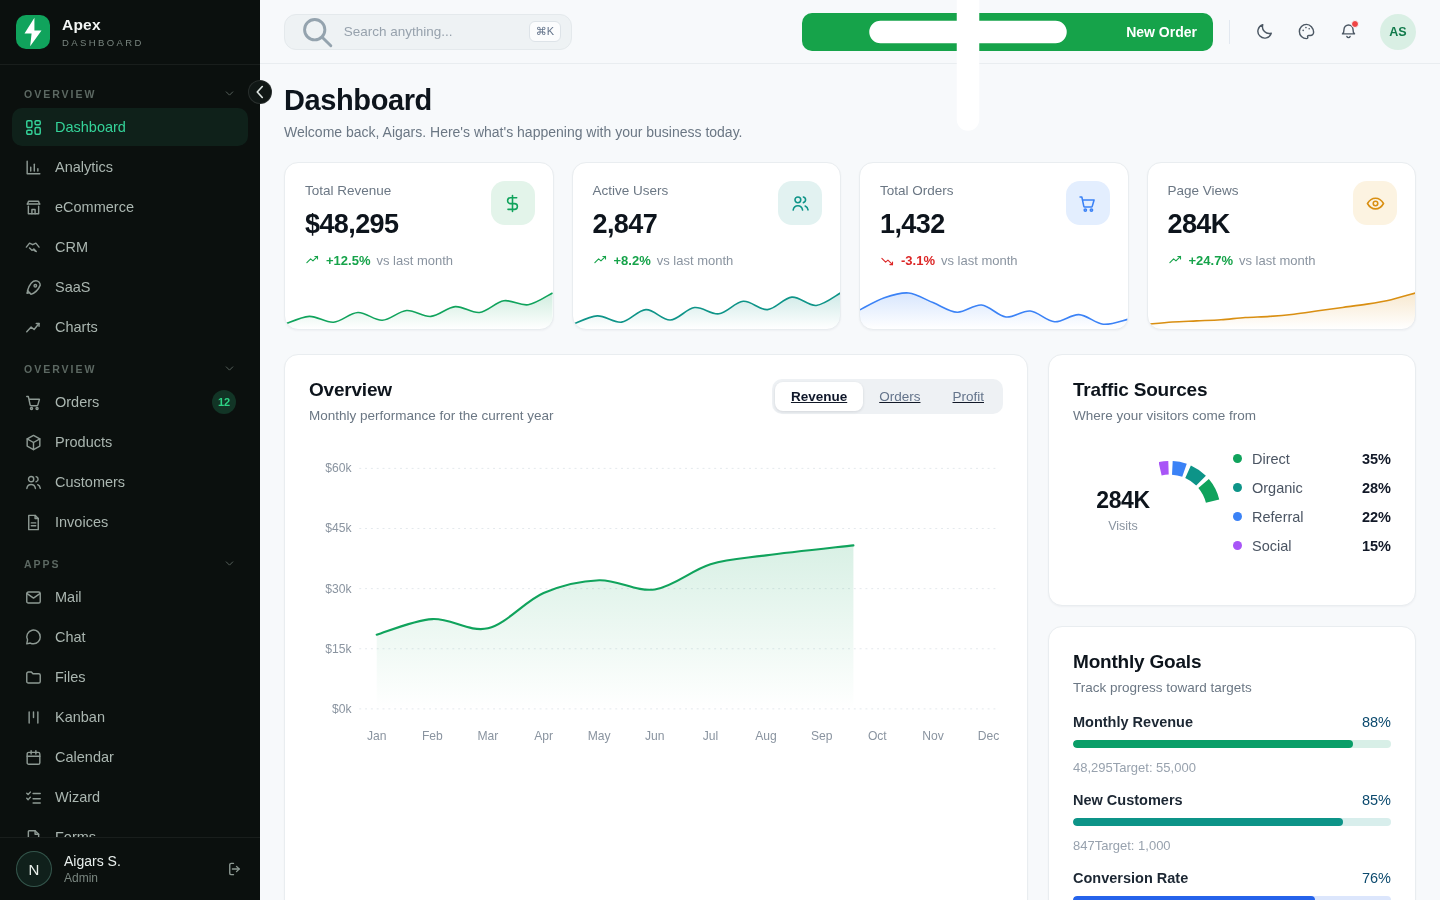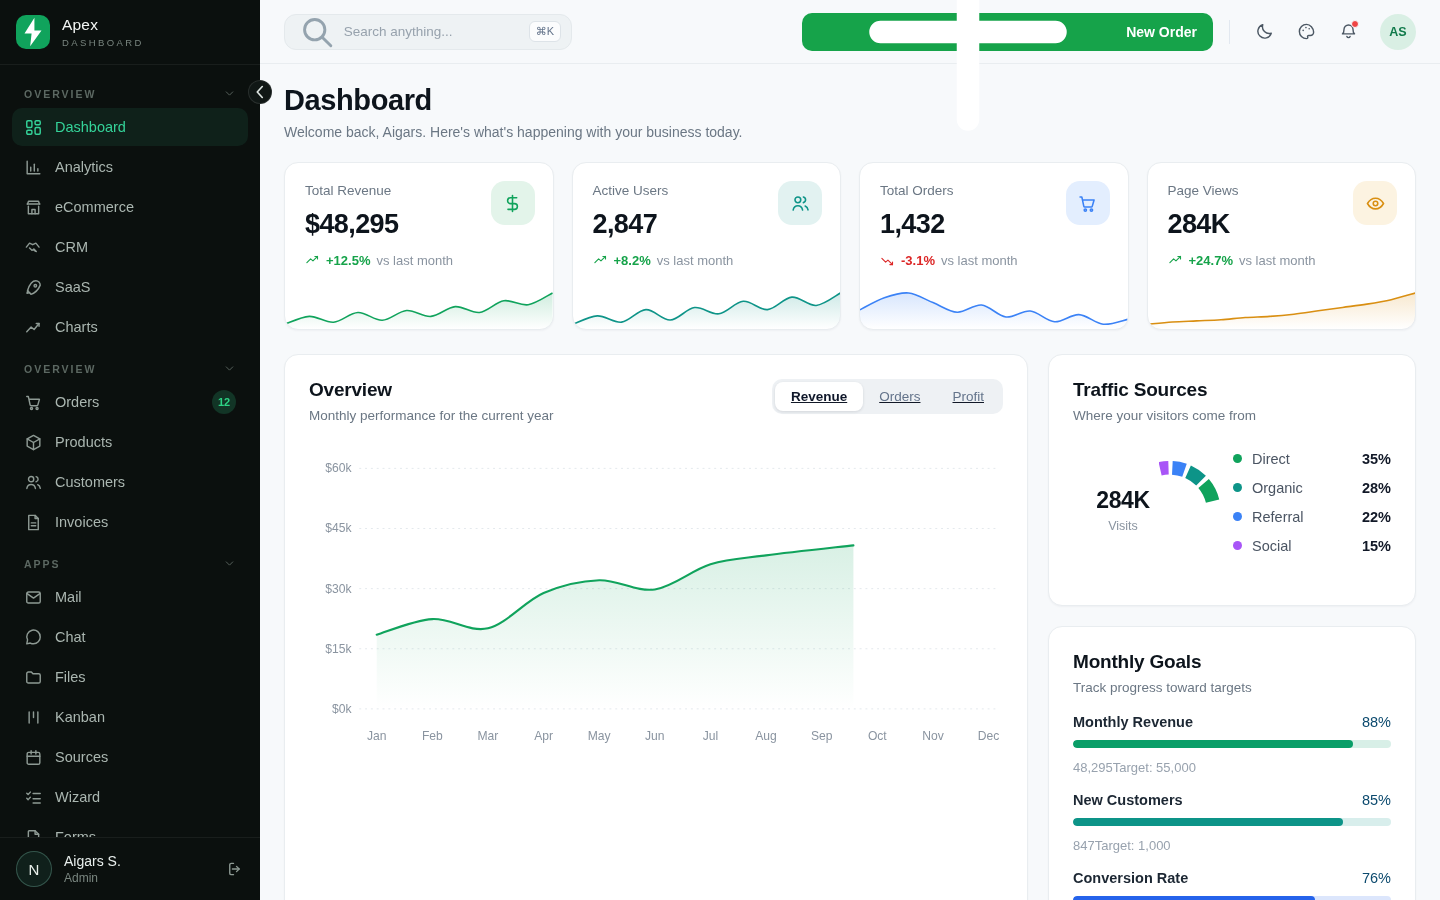--- a/index.html
+++ b/index.html
@@ -5,21 +5,21 @@
   * { margin:0; padding:0; box-sizing:border-box; }
   html,body { width:1440px; height:900px; overflow:hidden; }
   body { display:flex; background:#f7f9fb; font-family:"Liberation Sans", sans-serif; color:#111827; }
   svg { display:block; }
 
   
   .sidebar { width:260px; height:900px; background:#0b100e; display:flex; flex-direction:column; flex-shrink:0; position:relative; }
   .brand { display:flex; align-items:center; gap:12px; padding:15px 16px; border-bottom:1px solid rgba(255,255,255,.06); }
   .brand-logo { width:34px; height:34px; border-radius:10px; background:#10a35c; display:flex; align-items:center; justify-content:center; color:#fff; }
   .brand-logo svg { width:18px; height:18px; }
-  .brand-name { font-size:15.5px; font-weight:400; color:#f3f6f4; letter-spacing:.2px; }
+  .brand-name { font-size:15.5px; font-weight:700; color:#f3f6f4; letter-spacing:.2px; }
   .brand-sub { font-size:9.5px; letter-spacing:2.4px; color:#79857f; margin-top:3px; }
   .nav { flex:1; overflow:hidden; padding:6px 12px 0; }
   .nav-section-label { display:flex; align-items:center; justify-content:space-between; margin:16px 12px 8px; font-size:10.5px; letter-spacing:2px; color:#5c6862; font-weight:700; }
   .nav-section-label svg { width:13px; height:13px; color:#57625d; }
   .nav-item { display:flex; align-items:center; gap:12px; height:38px; padding:0 12px; margin-bottom:2px; border-radius:10px; color:#aab6b0; font-size:14.5px; cursor:pointer; }
   .nav-item svg { width:19px; height:19px; color:#8e9a94; flex-shrink:0; }
   .nav-item.active { background:rgba(52,211,153,.09); color:#34d399; }
   .nav-item.active svg { color:#34d399; }
   .nav-badge { margin-left:auto; min-width:24px; height:24px; border-radius:999px; background:#123526; color:#2dd385; font-size:11px; font-weight:700; display:flex; align-items:center; justify-content:center; }
   .side-footer { border-top:1px solid rgba(255,255,255,.06); padding:13px 16px; display:flex; align-items:center; gap:12px; }
@@ -279,21 +279,21 @@
         <span>Kanban</span>
       </div>
       <div class="nav-item">
         <span style="width:19px;height:19px;display:inline-flex">
           <svg viewBox="0 0 24 24" fill="none" stroke="currentColor" stroke-width="1.8" stroke-linecap="round" stroke-linejoin="round" style="width:100%;height:100%">
             <rect x="4" y="5.5" width="16" height="15" rx="2"></rect>
             <path d="M4 10.5h16"></path>
             <path d="M9 3.5v4M15 3.5v4"></path>
           </svg>
         </span>
-        <span>Sources</span>
+        <span>Calendar</span>
       </div>
       <div class="nav-item">
         <span style="width:19px;height:19px;display:inline-flex">
           <svg viewBox="0 0 24 24" fill="none" stroke="currentColor" stroke-width="1.8" stroke-linecap="round" stroke-linejoin="round" style="width:100%;height:100%">
             <path d="m3.5 6.5 1.7 1.7 2.8-3"></path>
             <path d="m3.5 13 1.7 1.7 2.8-3"></path>
             <path d="M11.5 7h9M11.5 13.5h9M11.5 19h9"></path>
           </svg>
         </span>
         <span>Wizard</span>

